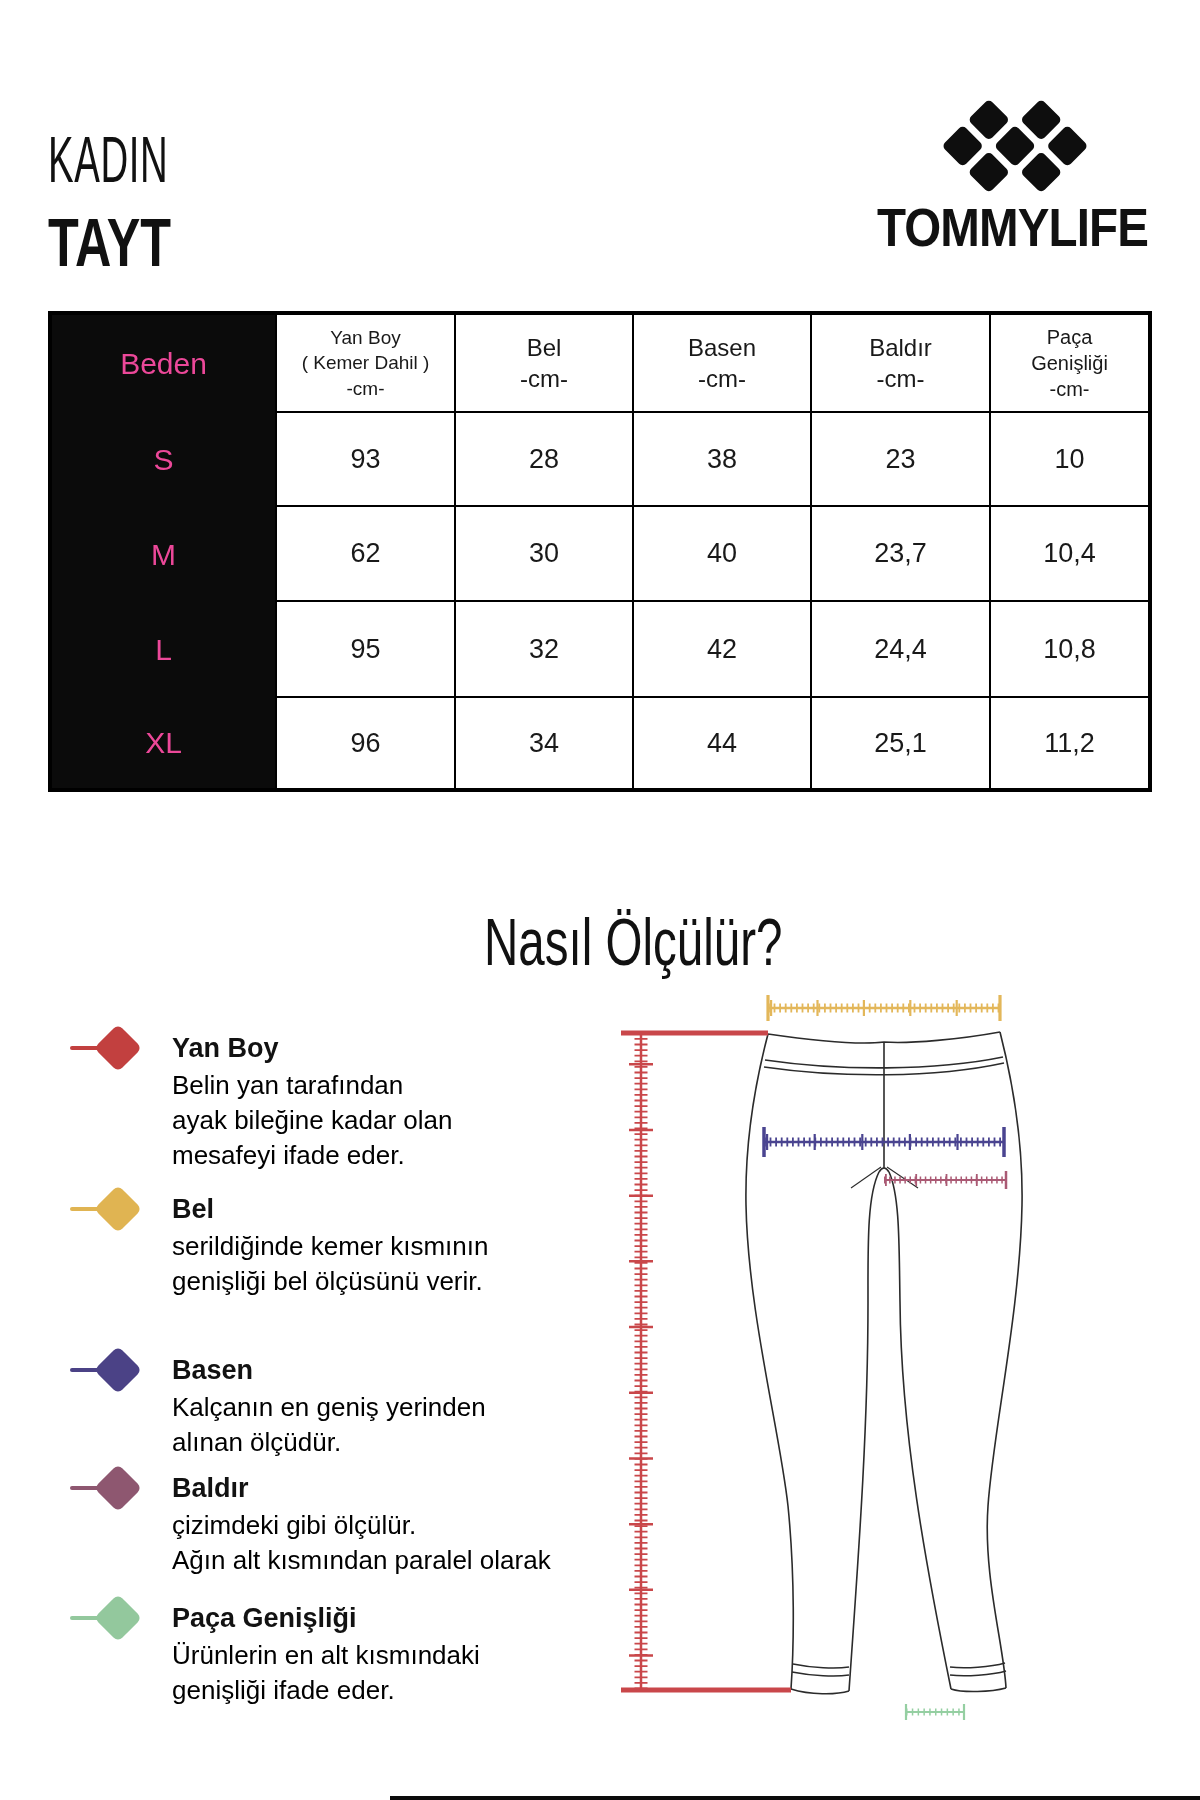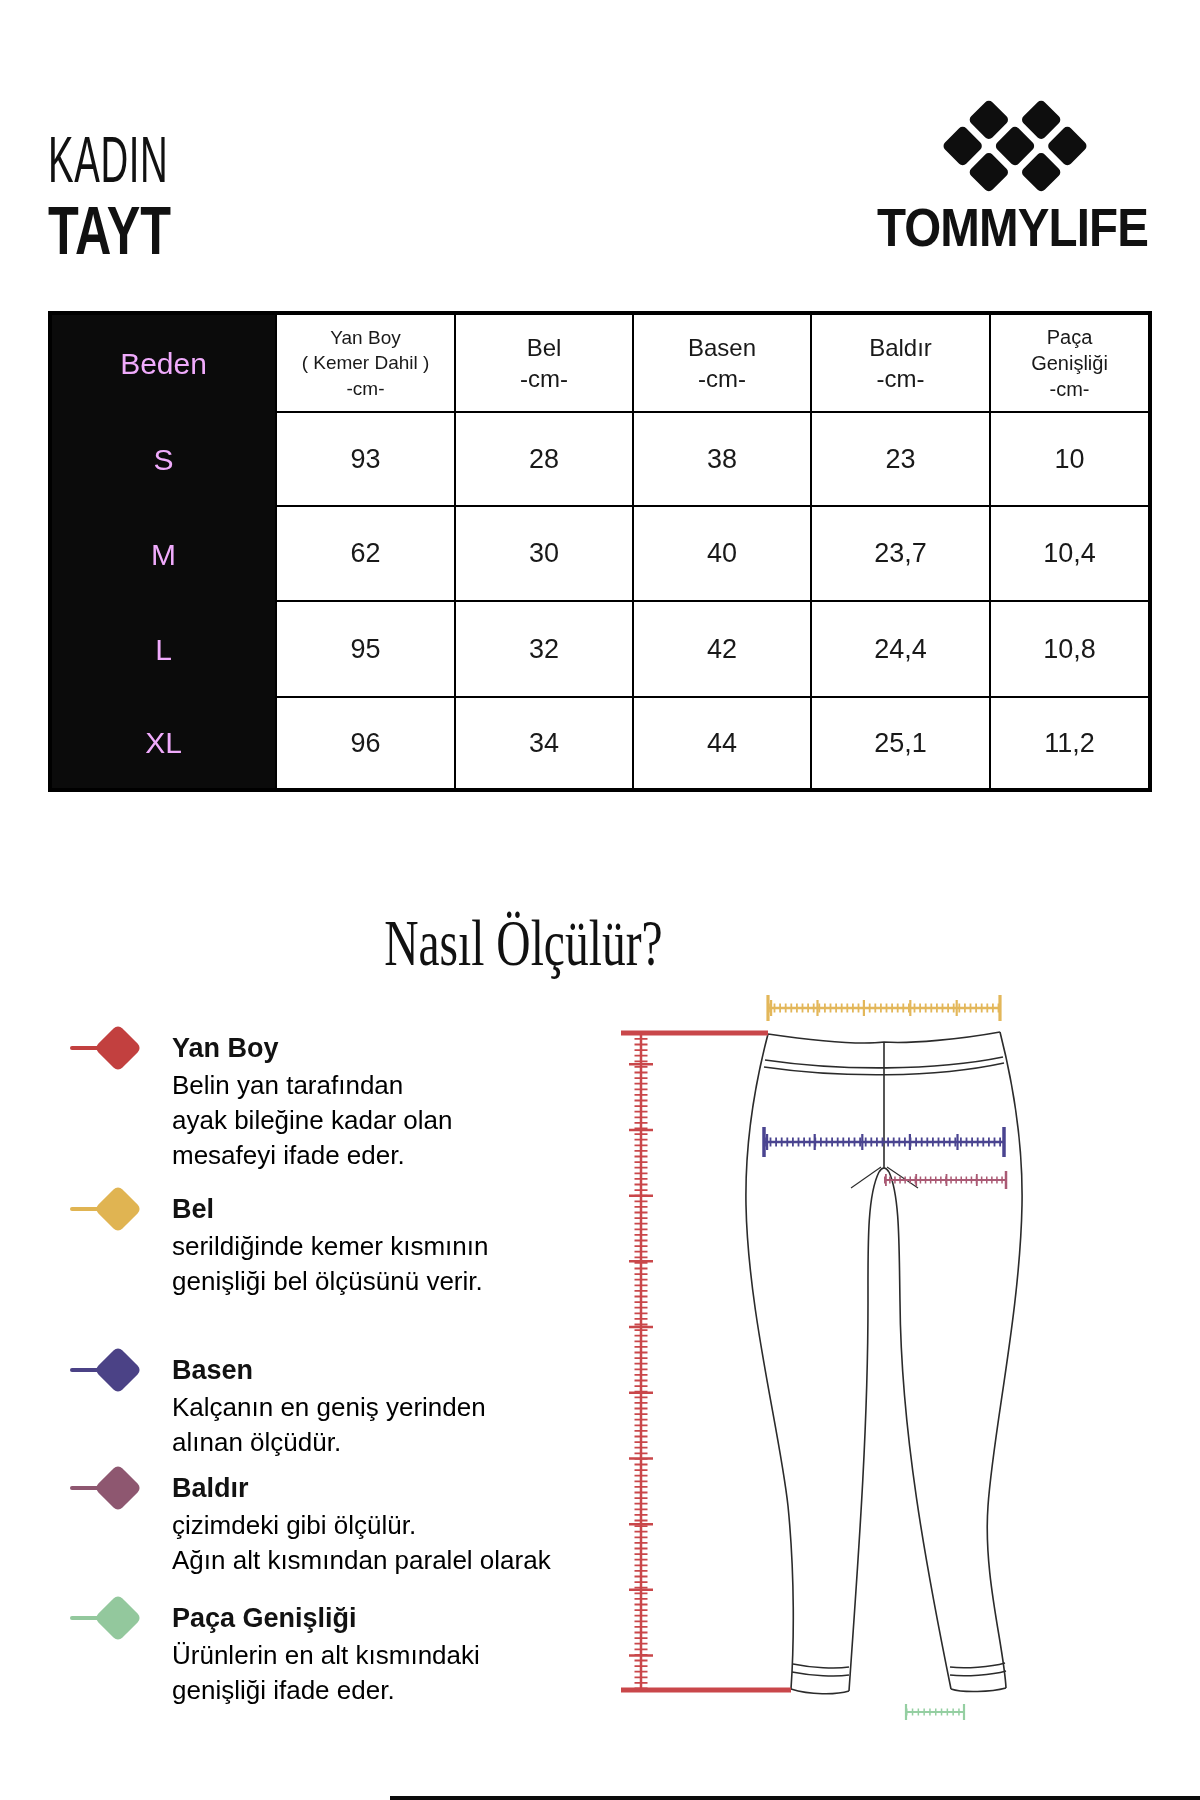--- a/index.html
+++ b/index.html
@@ -4,49 +4,49 @@
 <style>
   html,body{margin:0;padding:0;background:#ffffff;}
   .page{position:relative;width:1200px;height:1800px;background:#ffffff;overflow:hidden;
         font-family:"Liberation Sans", sans-serif;color:#111;}
   .abs{position:absolute;}
 
   
   .cat-title{left:48px;top:128px;font-size:64px;line-height:1;font-weight:400;letter-spacing:1px;}
   .cond{display:inline-block;transform-origin:left center;}
   .cat-title .cond{transform:scaleX(0.60);}
-  .prod-title{left:48px;top:196px;font-size:68px;line-height:1;font-weight:700;letter-spacing:0px;}
+  .prod-title{left:48px;top:208px;font-size:68px;line-height:1;font-weight:700;letter-spacing:0px;}
   .prod-title .cond{transform:scaleX(0.74);}
 
   .logo-wrap{left:942px;top:73px;width:146px;height:146px;display:flex;align-items:center;justify-content:center;}
   .logo-grid{width:104px;height:104px;display:grid;grid-template-columns:repeat(3,30px);
              grid-template-rows:repeat(3,30px);gap:7px;transform:rotate(45deg);}
   .logo-grid .d{background:#0e0e0e;border-radius:5px;}
   .logo-grid .hide{background:transparent;}
   .wordmark{top:200px;right:52px;font-size:54px;line-height:1;font-weight:700;letter-spacing:-1px;}
   .wordmark .cond{transform-origin:right center;transform:scaleX(0.88);}
 
   
   .size-table{left:48px;top:311px;width:1104px;height:481px;border:4px solid #000;box-sizing:border-box;
               display:grid;grid-template-columns:225px 179px 178px 178px 179px 157px;
               grid-template-rows:98px 94px 95px 96px 90px;}
   .size-table .c{border-right:2.5px solid #000;border-bottom:2.5px solid #000;box-sizing:border-box;
                  display:flex;align-items:center;justify-content:center;text-align:center;
                  font-size:27px;color:#191919;background:#fff;}
   .size-table .lastcol{border-right:none;}
   .size-table .lastrow{border-bottom:none;}
-  .size-table .dark{background:#0b0b0b;color:#f0abfc;border-bottom:none;}
+  .size-table .dark{background:#0b0b0b;color:#ec4899;border-bottom:none;}
   .size-table .hdr{white-space:pre-line;line-height:1.3;font-size:24px;}
   .size-table .hdr-sm{font-size:19px;line-height:1.35;}
   .size-table .hdr-md{font-size:20px;line-height:1.3;}
   .size-table .szname{font-size:30px;}
   .size-table .beden{font-size:30px;}
 
   
-  .howto-title{left:330px;top:908px;width:510px;text-align:left;font-size:66px;line-height:1.05;font-weight:500;font-family:Liberation Serif, serif;}
+  .howto-title{left:330px;top:908px;width:510px;text-align:right;font-size:66px;line-height:1.05;font-weight:500;}
   .howto-title .cond{transform-origin:center;transform:scaleX(0.72);}
 
   .legend-item{left:70px;width:560px;}
   .legend-marker{position:absolute;left:0;top:0;width:102px;height:40px;}
   .marker-line{position:absolute;left:0;top:18px;width:50px;height:4px;border-radius:2px;}
   .marker-diamond{position:absolute;left:31px;top:3px;width:34px;height:34px;border-radius:6px;transform:rotate(45deg);}
   .legend-text{margin-left:102px;}
   .legend-label{font-size:27px;font-weight:700;line-height:40px;color:#121212;}
   .legend-line{font-size:26px;line-height:35px;color:#000000;white-space:nowrap;}
 

